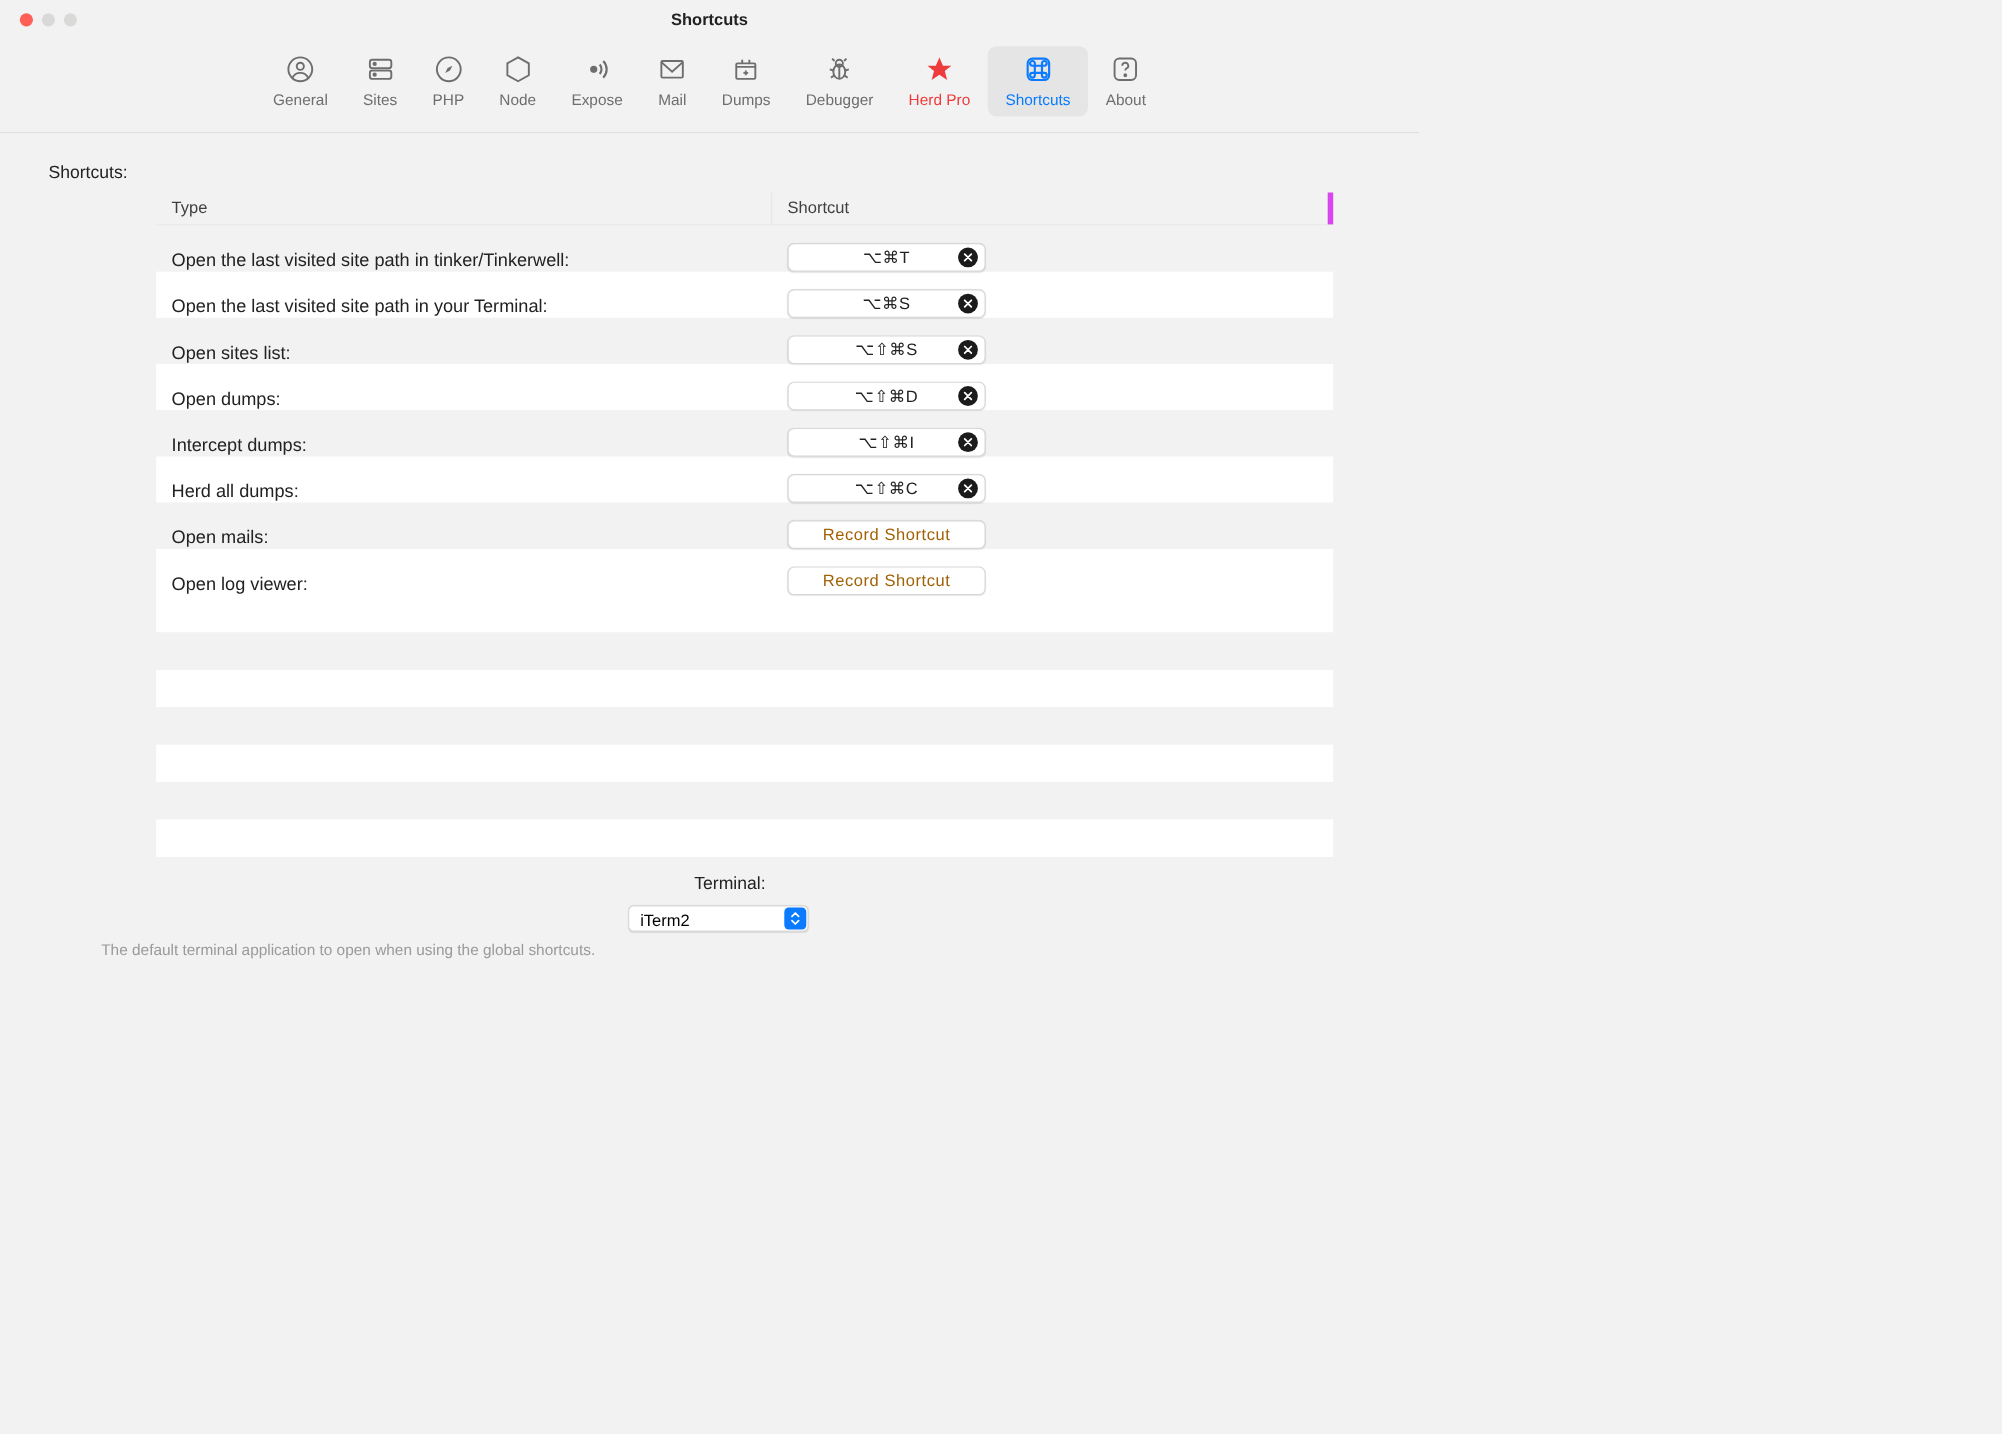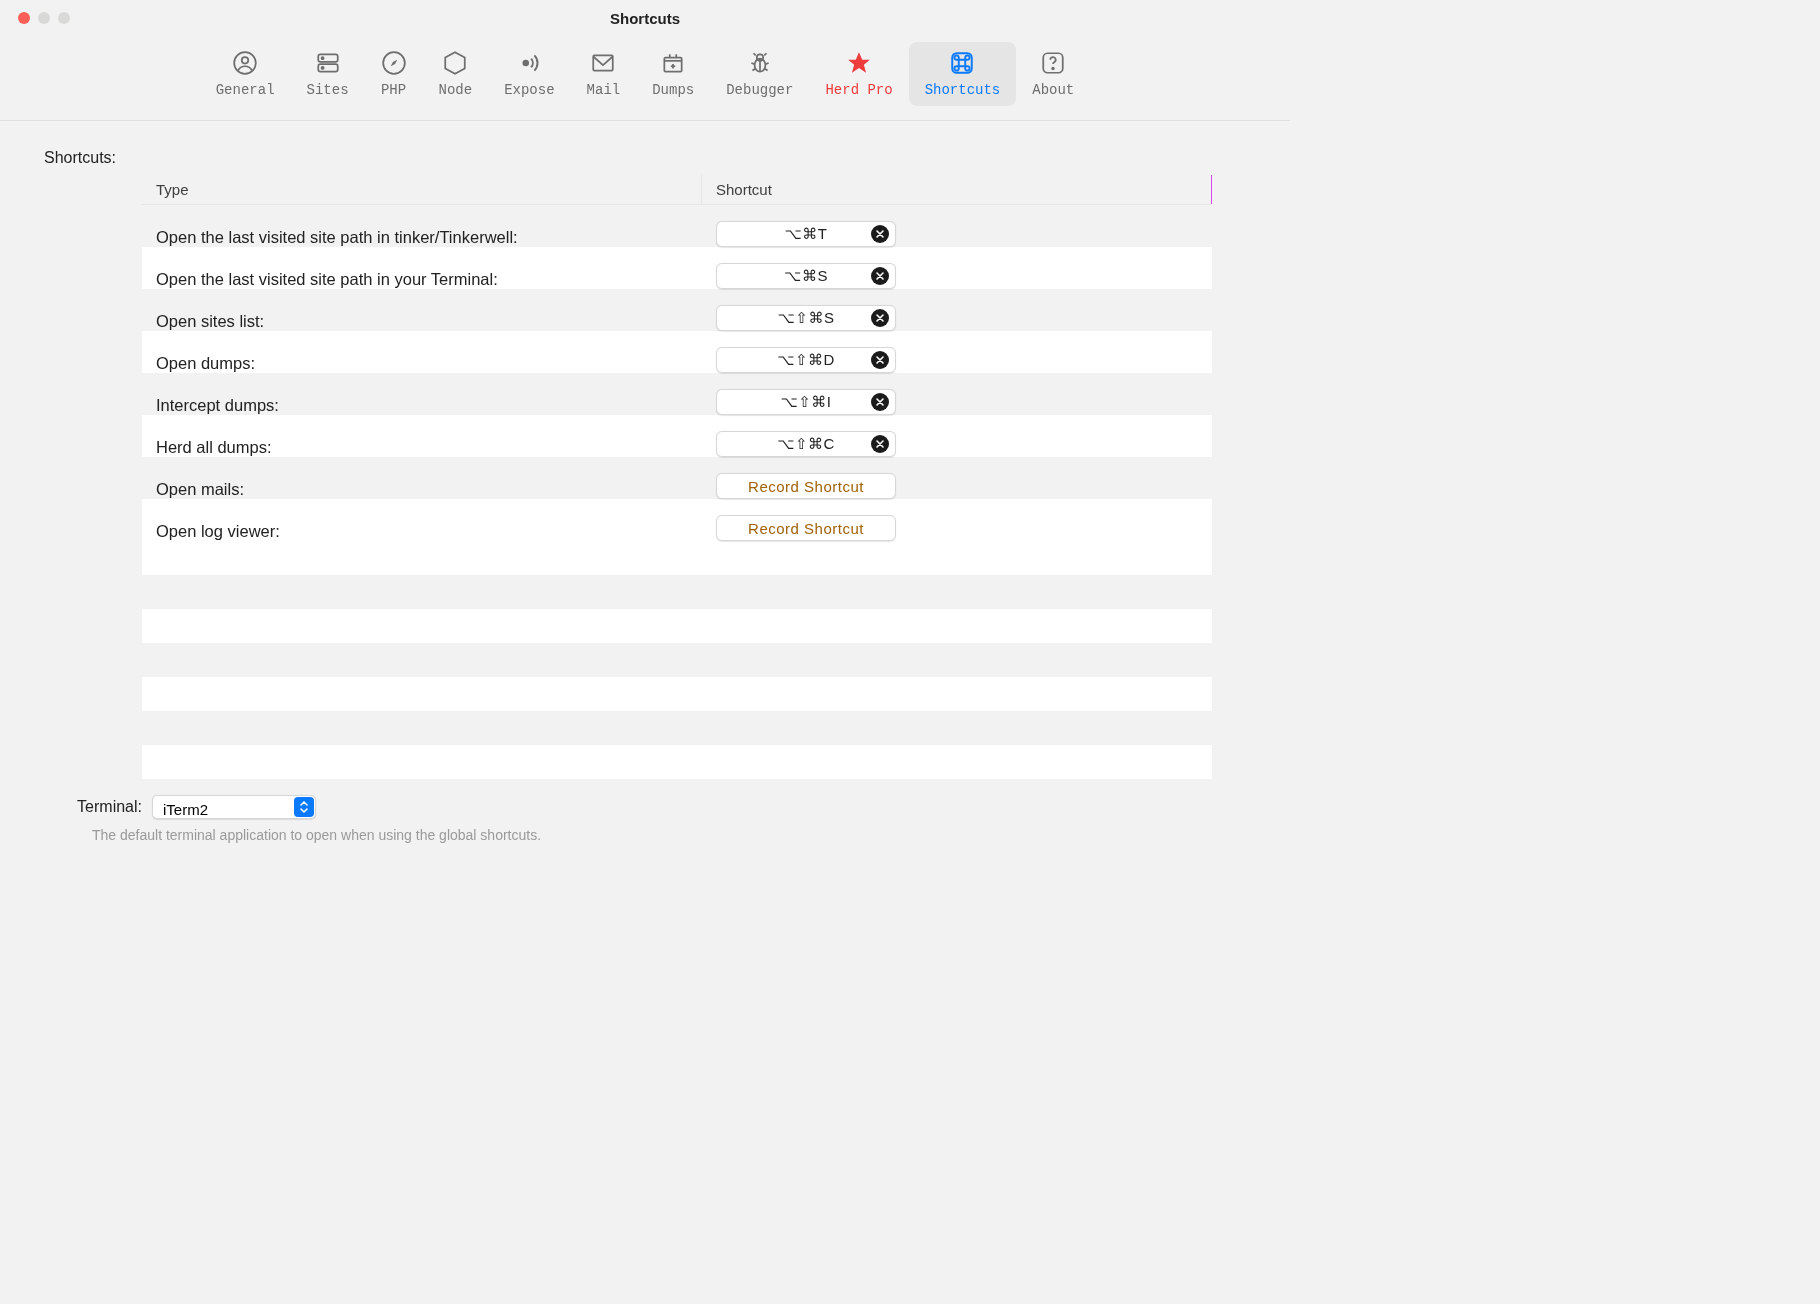--- a/index.html
+++ b/index.html
@@ -33,21 +33,20 @@
       font-size: 15px;
       color: #222;
     }
     .toolbar {
       display: flex;
       justify-content: center;
       gap: 0;
       padding: 6px 0 14px;
       border-bottom: 1px solid #e0e0e0;
       background: #f2f2f3;
-      font-family: Liberation Mono, monospace;
     }
     .toolbar-item {
       display: flex;
       flex-direction: column;
       align-items: center;
       gap: 6px;
       padding: 8px 16px;
       border-radius: 8px;
       color: #6e6e6e;
       cursor: default;
@@ -78,21 +77,21 @@
     }
     .thead {
       display: flex;
       height: 30px;
       border-bottom: 1px solid #e6e6e6;
       align-items: flex-start;
       font-size: 15px;
       color: #404040;
     }
     .col-type { width: 560px; padding-left: 14px; border-right: 1px solid #e6e6e6; height: 100%; display: flex; align-items: center;}
-    .col-shortcut { flex: 1; padding-left: 14px; border-right: 1px solid #d946ef; height: 100%; display: flex; align-items: center;}
+    .col-shortcut { flex: 1; padding-left: 14px; border-right: 5px solid #d946ef; height: 100%; display: flex; align-items: center;}
     .row {
       display: flex;
       align-items: flex-end;
       height: 42px;
       font-size: 16.5px;
       color: #222;
     }
     .row:nth-child(odd) { background: #f2f2f2; }
     .row:nth-child(even) { background: #ffffff; }
     .row .cell-type { width: 560px; padding-left: 14px; }
@@ -125,20 +124,21 @@
     .alt-rows .arow { height: 34px; }
     .alt-rows .arow:nth-child(odd) { background: #ffffff; }
     .alt-rows .arow:nth-child(even) { background: #f2f2f2; }
 
     .terminal-row {
       display: flex;
       align-items: center;
       gap: 10px;
       margin-top: 16px;
       margin-left: 12px;
+      flex-direction: column;
     }
     .terminal-row .lbl { font-size: 16px; color: #222; width: 86px; text-align: right; }
     .select-wrap {
       position: relative;
       width: 164px;
       height: 24px;
       background: #fff;
       border: 1px solid #d7d7d7;
       border-radius: 5px;
       box-shadow: 0 0.5px 1px rgba(0,0,0,0.1);

